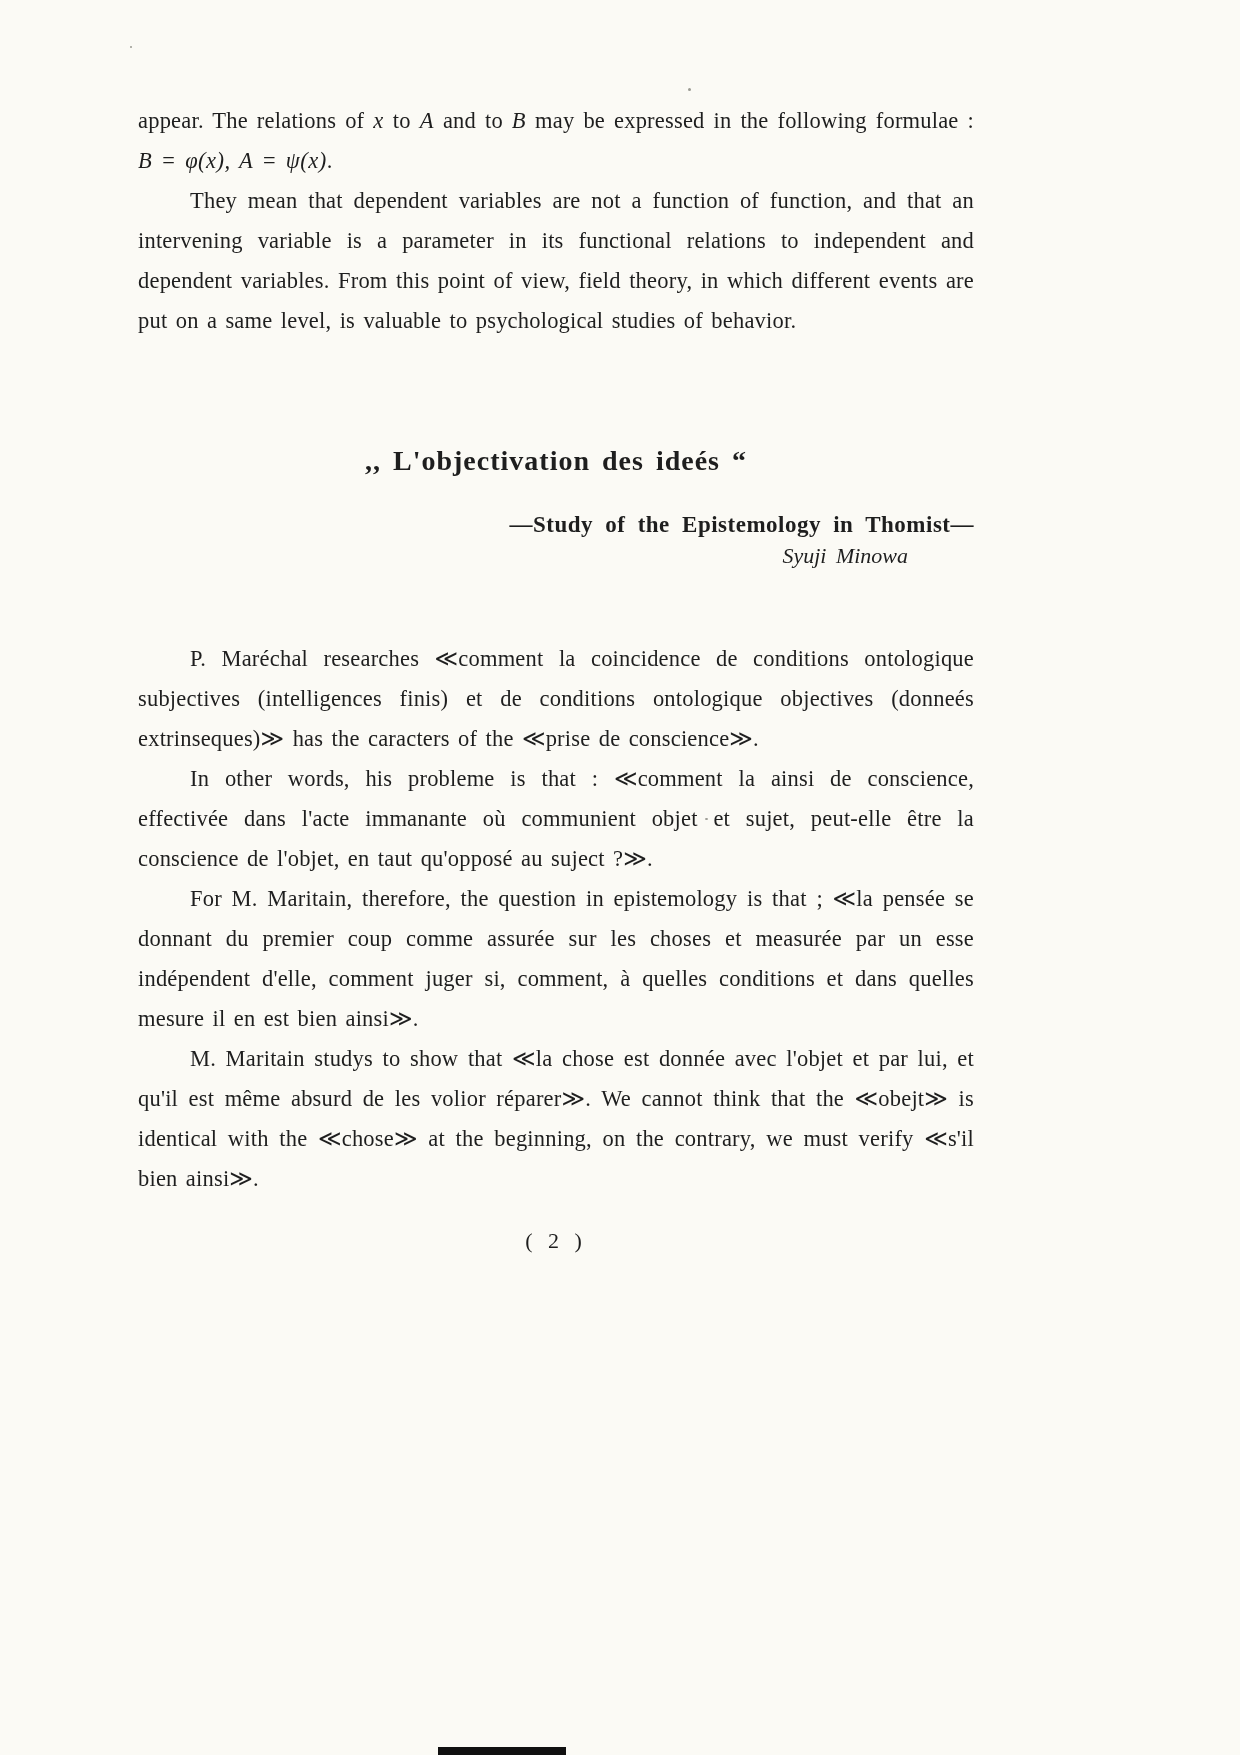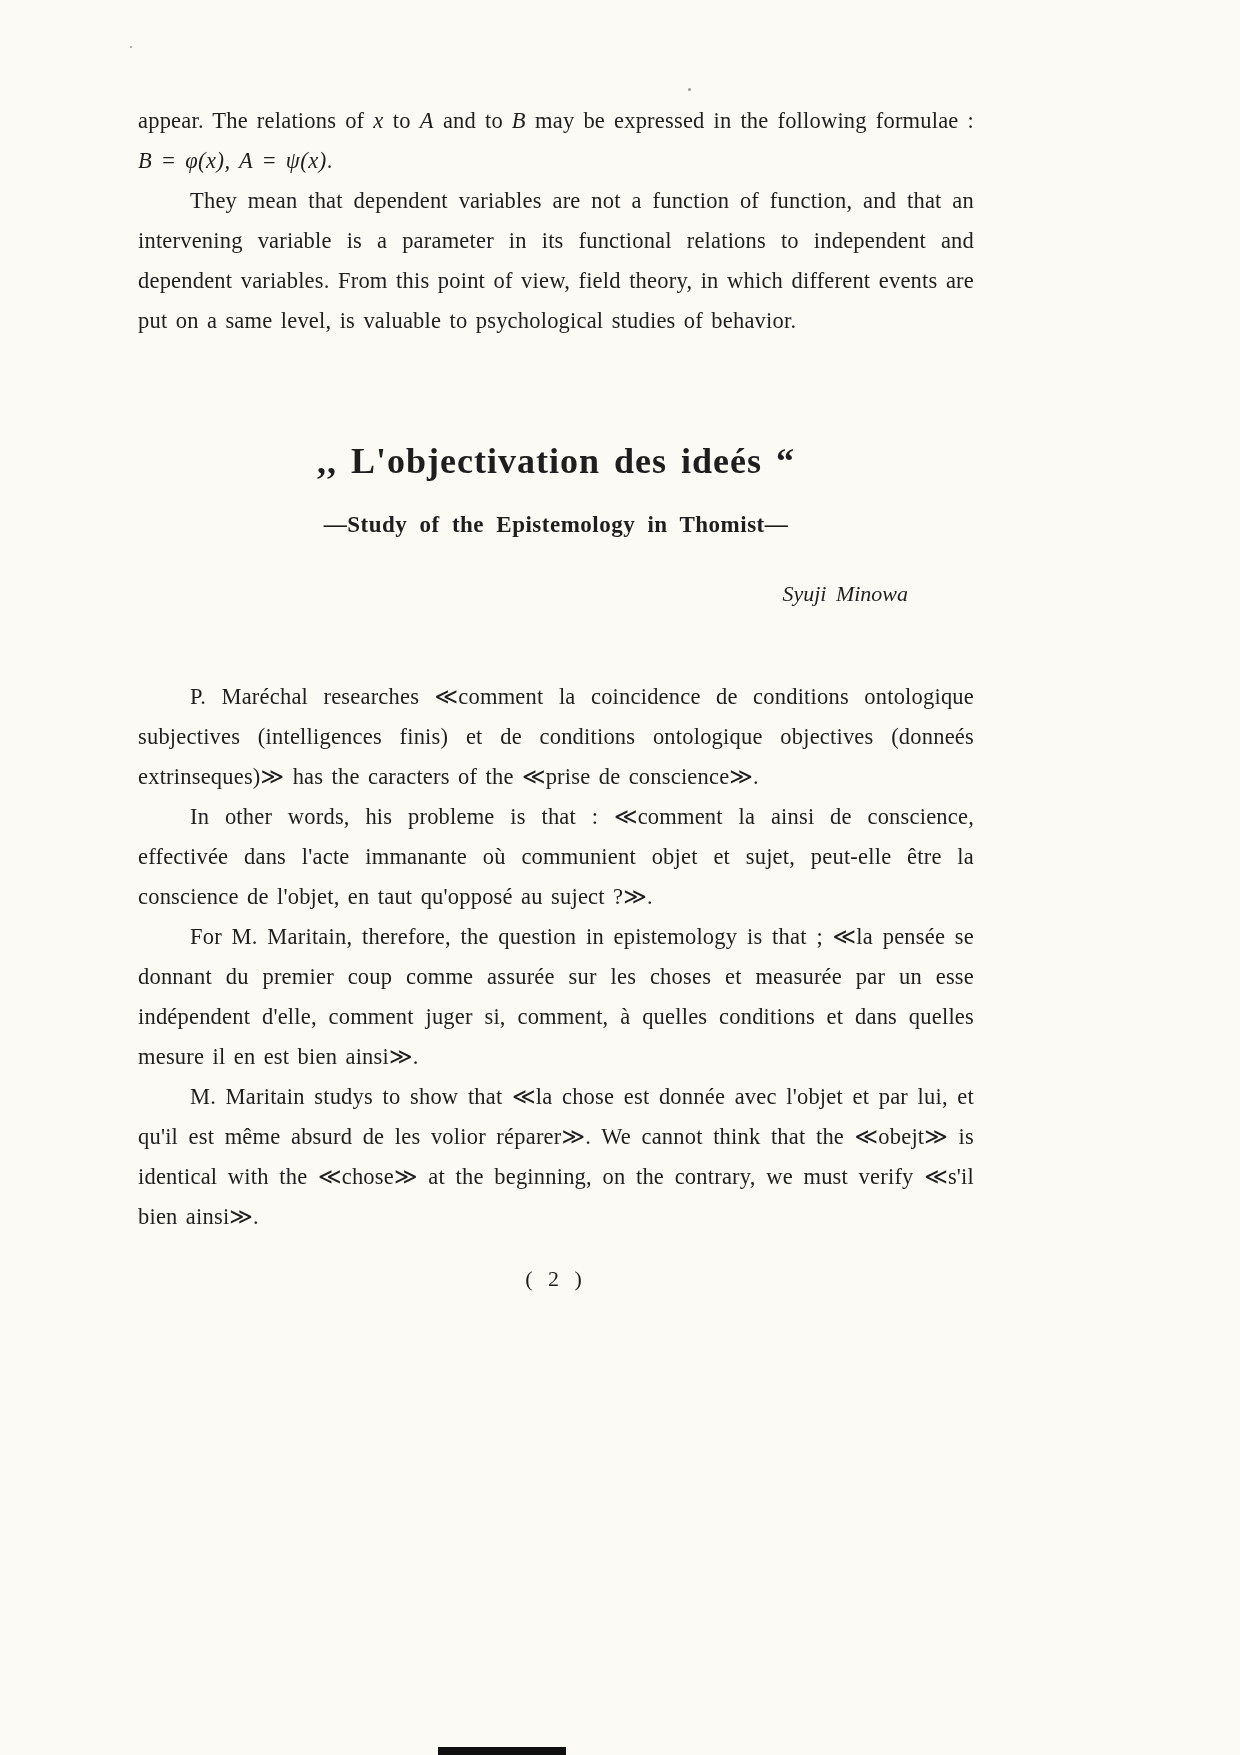--- a/index.html
+++ b/index.html
@@ -36,43 +36,42 @@
   }
   .para.no-indent {
     text-indent: 0;
   }
   .math {
     font-style: italic;
     letter-spacing: 0.5px;
   }
   .title {
     text-align: center;
-    font-size: 36px;
+    font-size: 28px;
     font-weight: bold;
     letter-spacing: 1px;
     word-spacing: 4px;
     margin: 100px 0 0 0;
     line-height: 40px;
   }
   .subtitle {
-    text-align: center;
+    text-align: right;
     font-size: 23px;
     font-weight: bold;
     word-spacing: 6px;
     letter-spacing: 0.5px;
     margin: 28px 0 0 0;
     line-height: 32px;
     font-family: Liberation Serif, serif;
   }
   .author {
     text-align: right;
     padding-right: 66px;
     font-style: italic;
     font-size: 22px;
-    margin-top: 38px;
     line-height: 30px;
     word-spacing: 4px;
   }
   .body-start {
     margin-top: 68px;
   }
   .page-number {
     text-align: center;
     font-size: 22px;
     letter-spacing: 5px;

